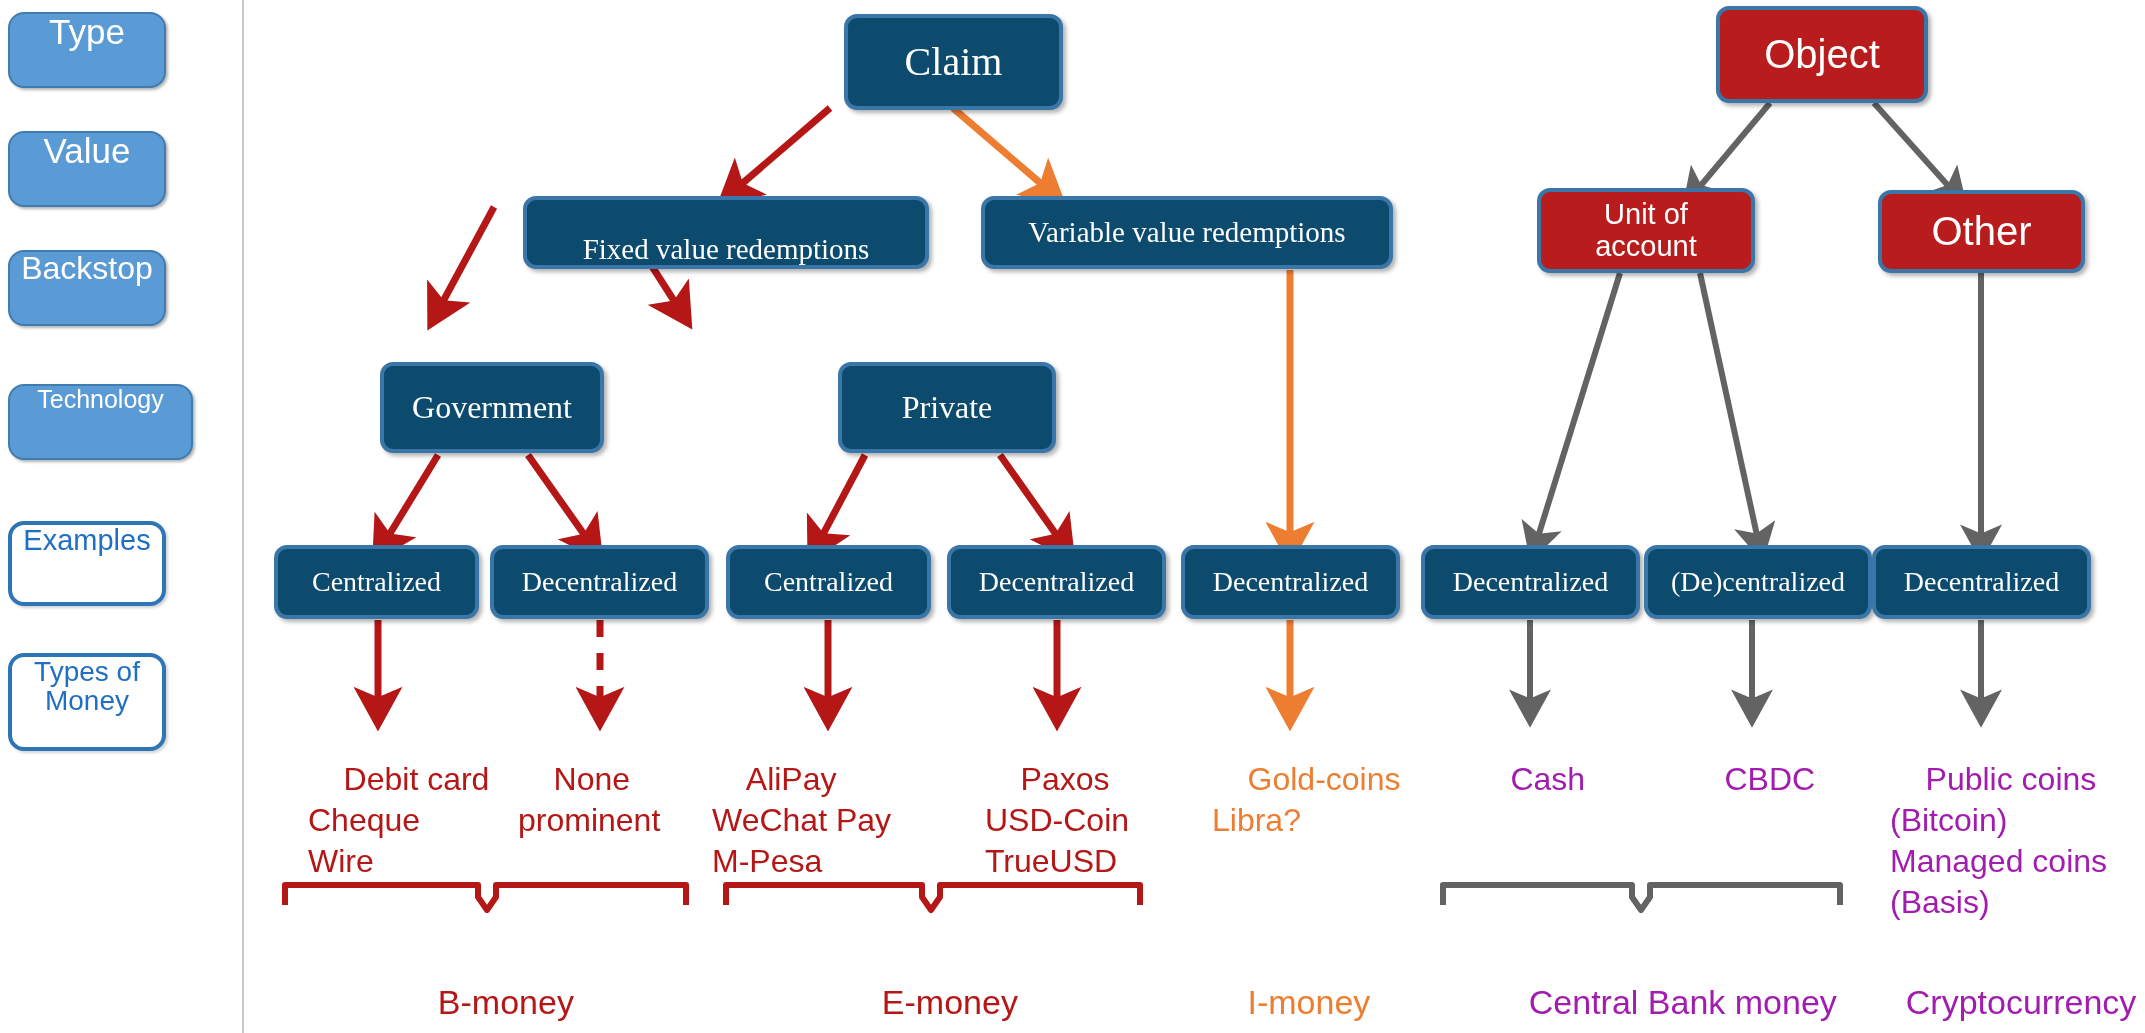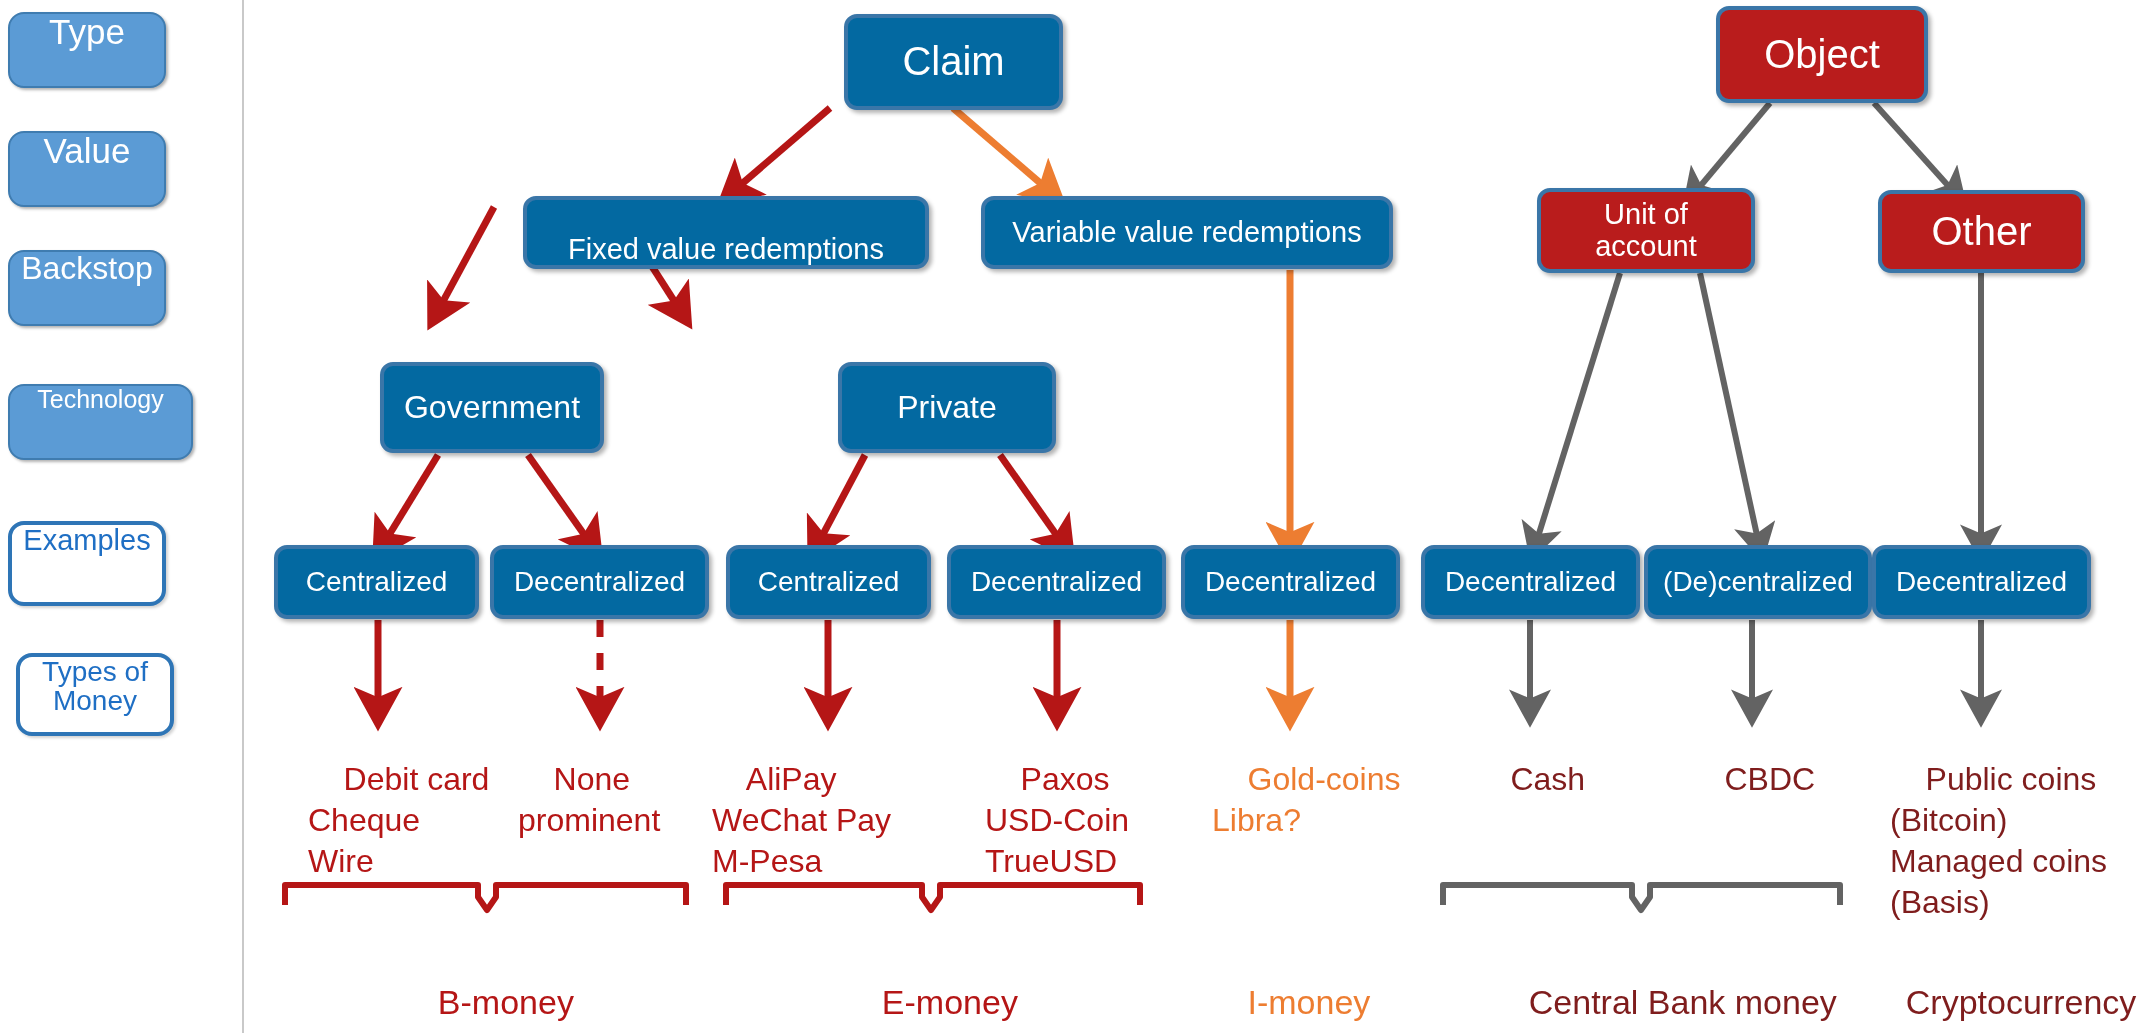--- a/index.html
+++ b/index.html
@@ -19,28 +19,28 @@
         box-shadow:2px 2px 3px rgba(0,0,0,.30);}
   .rail.hollow{background:#ffffff;border:4px solid #2e75b6;color:#1f6fc4;
         box-shadow:2px 2px 3px rgba(0,0,0,.18);}
 
   
   .node{position:absolute;box-sizing:border-box;border-radius:13px;
         display:flex;align-items:center;justify-content:center;text-align:center;
         color:#ffffff;line-height:1.08;
         border:4px solid #3a76a8;
         box-shadow:3px 3px 4px rgba(0,0,0,.30);}
-  .node.light{background:#0369a1;}
+  .node.light{background:#0c4a6e;font-family:Liberation Serif, serif;}
   .node.dark{background:#b91c1c;}
 
   
   .txt{position:absolute;line-height:1.28;white-space:pre;}
   .txt.red{color:#b51616;}
   .txt.orange{color:#ed7d31;}
-  .txt.gray{color:#7f1d1d;}
+  .txt.gray{color:#a21caf;}
   .txt.ctr{text-align:center;}
 </style>
 </head>
 <body>
 
 <div id="stage">
 
   <svg id="wires" viewBox="0 0 2145 1033">
     <defs>
       <marker id="ar-red" markerWidth="7" markerHeight="7" refX="2.6" refY="3.5" orient="auto" markerUnits="strokeWidth">
@@ -103,21 +103,21 @@
   </div>
   <div class="rail filled" style="left:8px;top:250px;width:158px;height:76px;font-size:32px;">
     <span>Backstop</span>
   </div>
   <div class="rail filled" style="left:8px;top:384px;width:185px;height:76px;font-size:25px;">
     <span>Technology</span>
   </div>
   <div class="rail hollow" style="left:8px;top:521px;width:158px;height:85px;font-size:29px;">
     <span>Examples</span>
   </div>
-  <div class="rail hollow" style="left:8px;top:653px;width:158px;height:83px;font-size:28px;white-space:pre;margin-left:8px;">
+  <div class="rail hollow" style="left:8px;top:653px;width:158px;height:98px;font-size:28px;white-space:pre;">
     <span>Types of
 Money</span>
   </div>
 
   <div class="node light" style="left:844px;top:14px;width:219px;height:96px;font-size:40px;">
     <span>Claim</span>
   </div>
   <div class="node dark" style="left:1716px;top:6px;width:212px;height:97px;font-size:40px;">
     <span>Object</span>
   </div>

